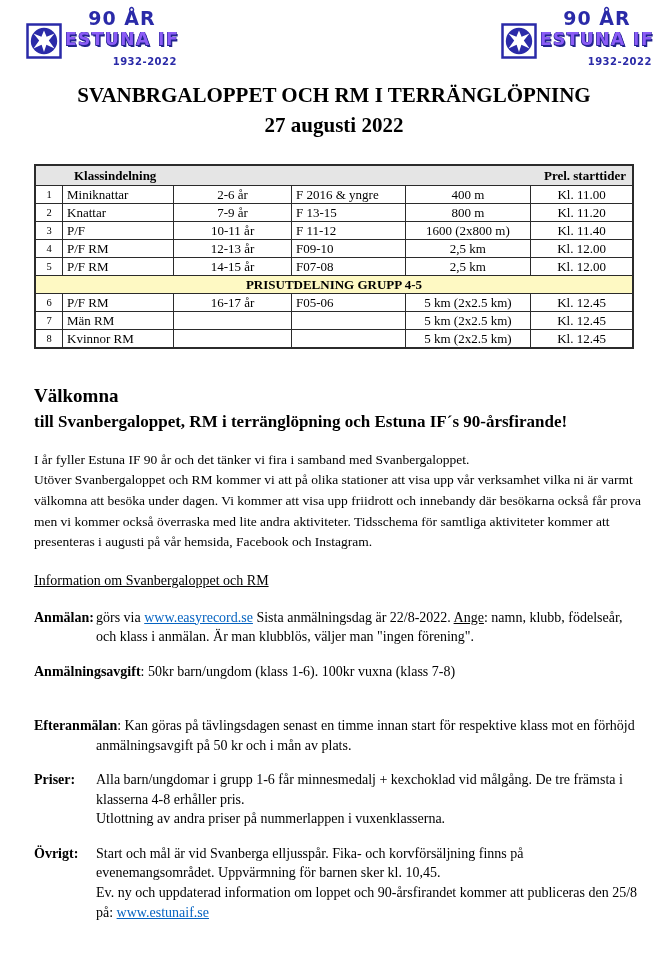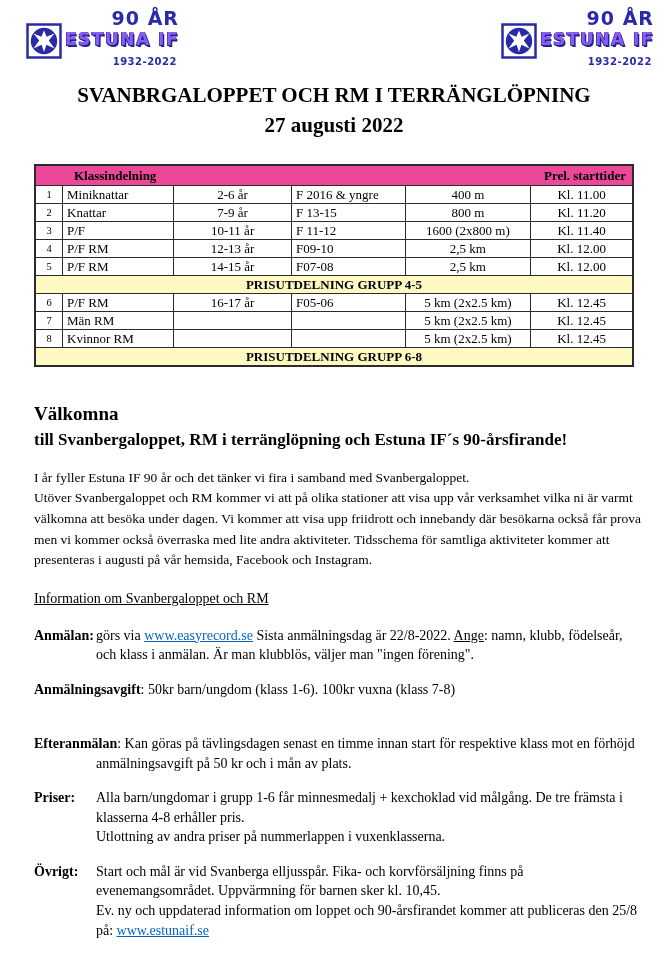--- a/index.html
+++ b/index.html
@@ -6,33 +6,33 @@
   .page{
     position:relative;width:668px;height:960px;margin:0 auto;background:#ffffff;
     font-family:"Liberation Serif",serif;color:#000;overflow:hidden;
   }
   
   .logos{display:flex;justify-content:space-between;padding:8px 14px 0 26px;}
   .logo{display:flex;align-items:flex-start;}
   .emblem{width:36px;height:36px;margin-top:15px;flex:0 0 36px;}
   .logo-text{display:flex;flex-direction:column;margin-left:3px;}
   .logo-years{font-family:"DejaVu Sans",sans-serif;font-weight:bold;color:#2a2aa8;
-    font-size:19px;letter-spacing:1px;text-align:right;line-height:1.1;}
+    font-size:19px;letter-spacing:1px;text-align:center;line-height:1.1;}
   .logo-club{font-family:"DejaVu Sans",sans-serif;font-weight:bold;font-size:17px;
     letter-spacing:1.5px;color:#8b5cf6;line-height:1.2;
     text-shadow:1.5px 1.5px 0 #23238f,-0.5px -0.5px 0 #23238f,0.5px -0.5px 0 #23238f,-0.5px 0.5px 0 #23238f;text-align:center;}
   .logo-anniv{font-family:"DejaVu Sans",sans-serif;font-weight:bold;font-size:10px;
     color:#2a2aa8;text-align:right;margin-top:7px;padding-right:2px;letter-spacing:0.5px;}
   
   .title{ text-align:center;font-weight:bold;font-size:21px;line-height:1.4;margin-top:14px;}
   
   table.class-table{width:600px;margin:24px auto 0;border-collapse:collapse;table-layout:fixed;
     font-size:13px;border:2px solid #2b2b2b;}
   .class-table td{border:1px solid #2b2b2b;padding:0 4px;height:17px;overflow:hidden;white-space:nowrap;}
-  .class-table .thead-cell{background:#ec4899;font-weight:bold;padding:1px 6px 1px 38px;}
+  .class-table .thead-cell{background:#e5e5e5;font-weight:bold;padding:1px 6px 1px 38px;}
   .thead-flex{display:flex;justify-content:space-between;}
   .class-table td.banner{background:#fef9c3;font-weight:bold;text-align:center;}
   .class-table td.c0{text-align:center;font-size:10.5px;}
   .class-table td.c2,.class-table td.c4,.class-table td.c5{text-align:center;}
   
   .main{padding:0 26px 0 34px;font-size:14px;}
   .welcome-heading{font-size:19px;font-weight:bold;margin-top:36px;line-height:1.2;}
   .welcome-sub{font-size:17px;font-weight:bold;margin-top:3px;line-height:1.3;}
   .welcome-para{font-weight:normal;font-size:13.5px;line-height:1.52;margin-top:17px;}
   .info-title{margin-top:20px;text-decoration:underline;}
@@ -164,23 +164,20 @@
           <td class="c5">Kl. 12.45</td>
         </tr>
         <tr>
           <td class="c0">8</td>
           <td class="c1">Kvinnor RM</td>
           <td class="c2"></td>
           <td class="c3"></td>
           <td class="c4">5 km (2x2.5 km)</td>
           <td class="c5">Kl. 12.45</td>
         </tr>
-        <tr>
-          <td colspan="6" class="banner">PRISUTDELNING GRUPP 6-8</td>
-        </tr>
       </tbody>
   </table>
 
   <div class="main">
 
     <div class="welcome-heading">Välkomna</div>
     <div class="welcome-sub">till Svanbergaloppet, RM i terränglöpning och Estuna IF´s 90-årsfirande!</div>
 
     <div class="welcome-para">
       <span>I år fyller Estuna IF 90 år och det tänker vi fira i samband med Svanbergaloppet.</span><br>

